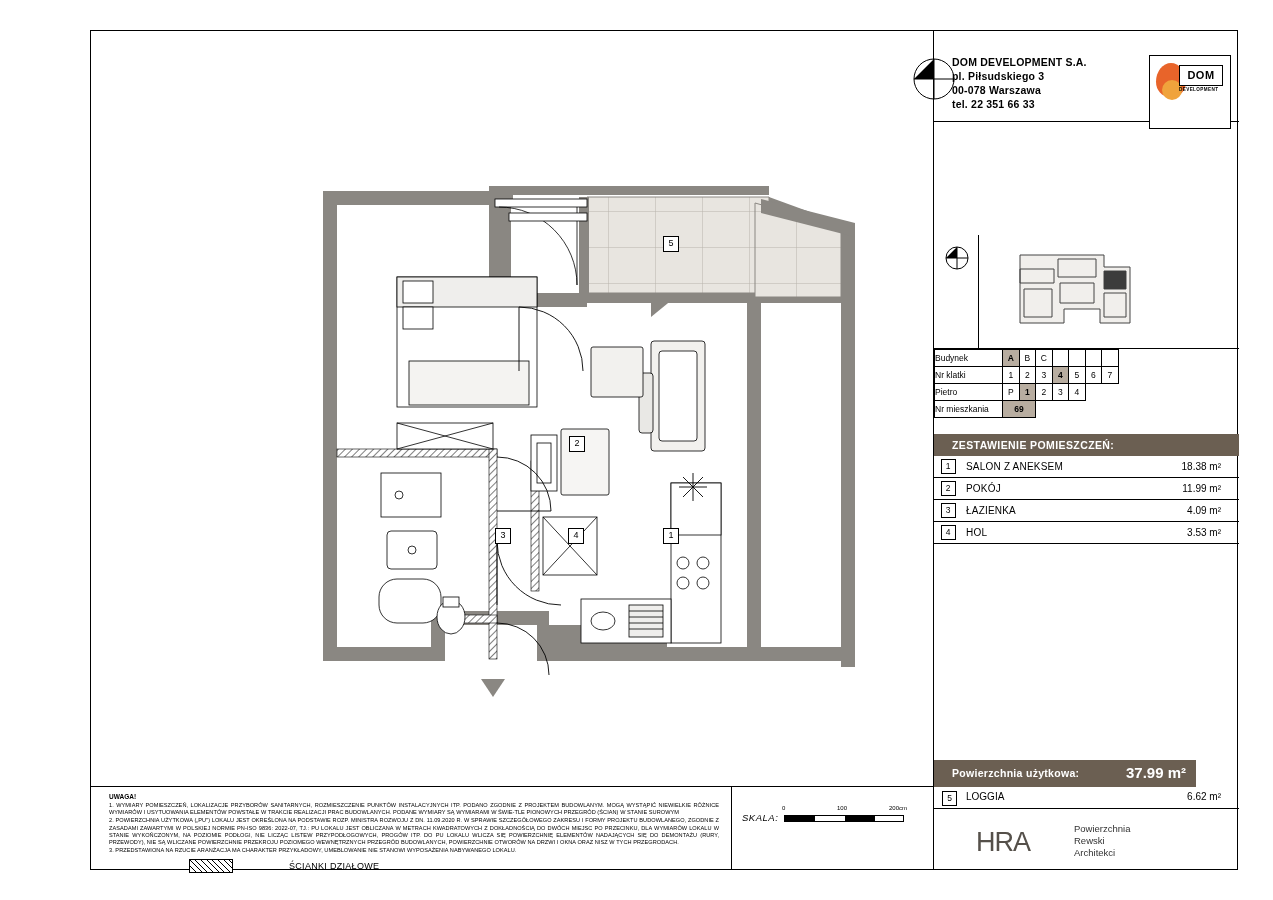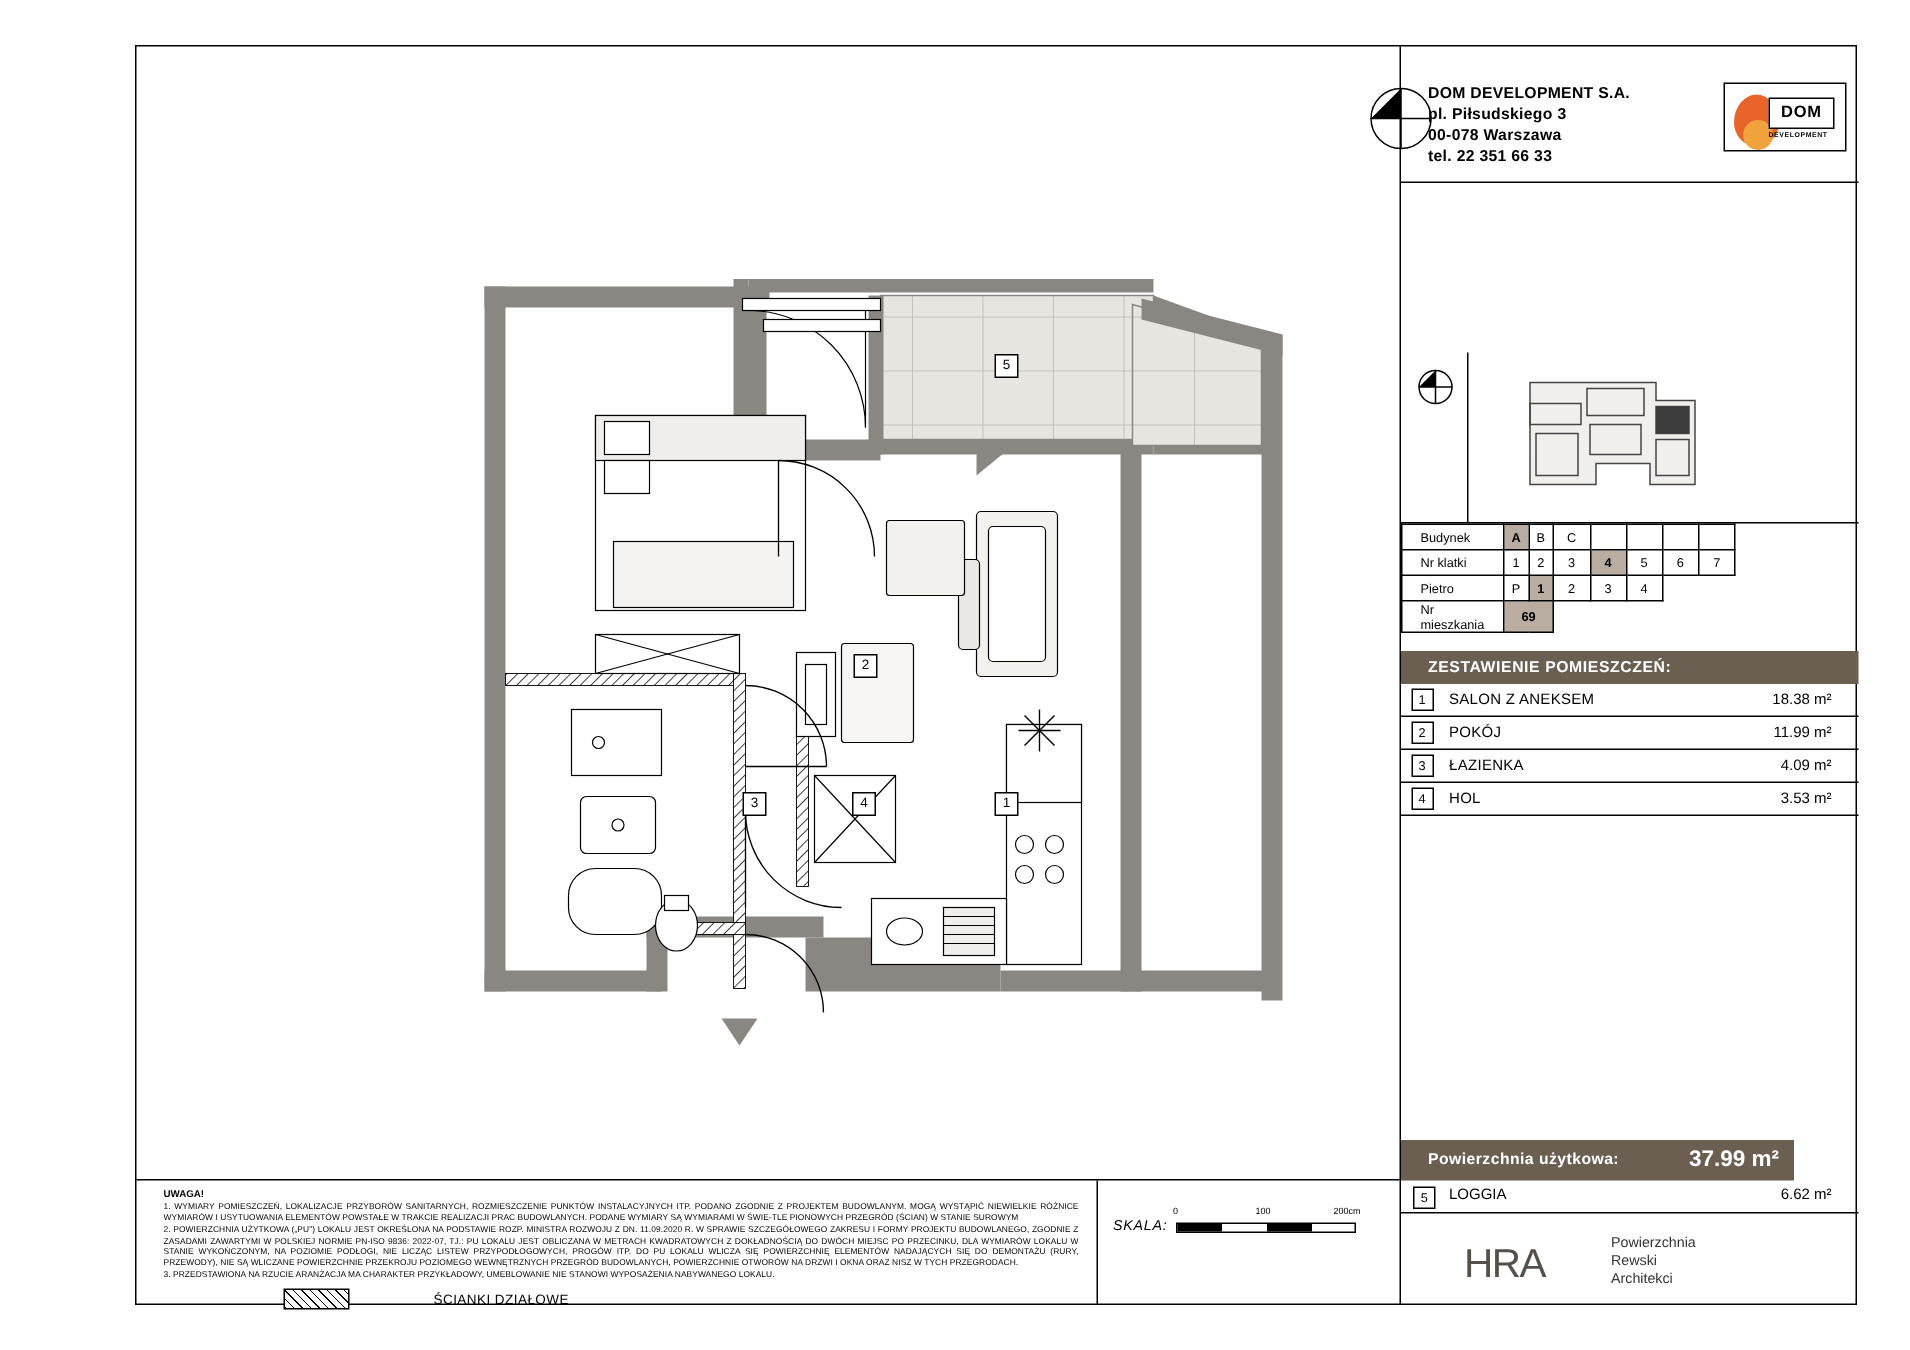--- a/index.html
+++ b/index.html
@@ -3,41 +3,41 @@
 <meta charset="utf-8">
 <style>
   html,body{margin:0;padding:0;background:#ffffff;}
   body{width:1273px;height:900px;font-family:"Liberation Sans",sans-serif;color:#000;position:relative;overflow:hidden;}
   .sheet{position:absolute;left:90px;top:30px;width:1148px;height:840px;border:1px solid #000;box-sizing:border-box;}
 
   
   .rightcol{position:absolute;left:842px;top:0;width:305px;height:839px;border-left:1px solid #000;box-sizing:border-box;}
   .devbox{position:absolute;left:0;top:16px;width:305px;height:75px;border-bottom:1px solid #000;box-sizing:border-box;}
   .devtext{position:absolute;left:18px;top:8px;font-size:10.5px;font-weight:bold;line-height:14px;letter-spacing:.2px;}
-  .logo{position:absolute;right:8px;top:8px;width:82px;height:46px;border:1px solid #000;box-sizing:border-box;background:#fff;}
+  .logo{position:absolute;right:8px;top:8px;width:82px;height:74px;border:1px solid #000;box-sizing:border-box;background:#fff;}
   .logo .blob{position:absolute;left:6px;top:7px;width:30px;height:34px;background:#e8642a;border-radius:50% 50% 45% 45%/55% 55% 45% 45%;}
   .logo .blob2{position:absolute;left:12px;top:24px;width:20px;height:20px;background:#f0a33c;border-radius:50%;}
   .logo .sq{position:absolute;left:29px;top:9px;width:44px;height:21px;background:#fff;border:1.5px solid #000;box-sizing:border-box;font-size:11px;font-weight:bold;text-align:center;line-height:18px;letter-spacing:.5px;}
   .logo .sub{position:absolute;left:29px;top:31px;width:46px;font-size:4.6px;font-weight:bold;letter-spacing:.4px;}
 
   .estatebox{position:absolute;left:0;top:75px;width:305px;height:129px;border-bottom:1px solid #000;box-sizing:border-box;text-align:center;}
   .est-osiedle{margin-top:26px;font-size:9.5px;letter-spacing:3px;}
   .est-name{margin-top:6px;font-size:34px;font-weight:bold;letter-spacing:4px;}
   .est-rule{width:232px;height:1px;background:#000;margin:6px auto 0;}
   .est-rule2{width:232px;height:1px;background:#000;margin:3px auto 0;}
   .est-tag{margin-top:9px;font-size:8.5px;letter-spacing:2.4px;}
 
   .minibox{position:absolute;left:0;top:204px;width:305px;height:114px;border-bottom:1px solid #000;box-sizing:border-box;}
   .mini-div{position:absolute;left:44px;top:0;width:1px;height:114px;background:#000;}
   .compass2{position:absolute;left:10px;top:10px;width:26px;height:26px;}
   .keyplan{position:absolute;left:70px;top:14px;width:160px;height:85px;}
 
   
   .metatable{position:absolute;left:0;top:318px;width:305px;font-size:9px;border-collapse:collapse;}
-  .metatable td{border:1px solid #000;height:17px;padding:0 12px;box-sizing:border-box;}
+  .metatable td{border:1px solid #000;height:17px;padding:0 0;box-sizing:border-box;}
   .metatable td.lab{width:68px;font-size:8.5px;}
   .metatable td.cell{width:16.5px;text-align:center;padding:0;font-size:8.5px;}
   .metatable td.hl{background:#b8ada0;font-weight:bold;}
 
   .zest-title{position:absolute;left:0;top:403px;width:305px;height:22px;background:#6b5f52;color:#fff;font-size:10.5px;font-weight:bold;letter-spacing:.4px;line-height:22px;padding-left:18px;box-sizing:border-box;}
   .rooms{position:absolute;left:0;top:425px;width:305px;font-size:10px;border-collapse:collapse;}
   .rooms td{height:21px;border-bottom:1px solid #000;padding:0;vertical-align:middle;}
   .rooms td.num{width:28px;text-align:center;}
   .rooms .sq-mark{display:inline-block;width:13px;height:13px;border:1px solid #000;line-height:12px;font-size:8.5px;text-align:center;}
   .rooms td.nm{padding-left:4px;letter-spacing:.2px;}

